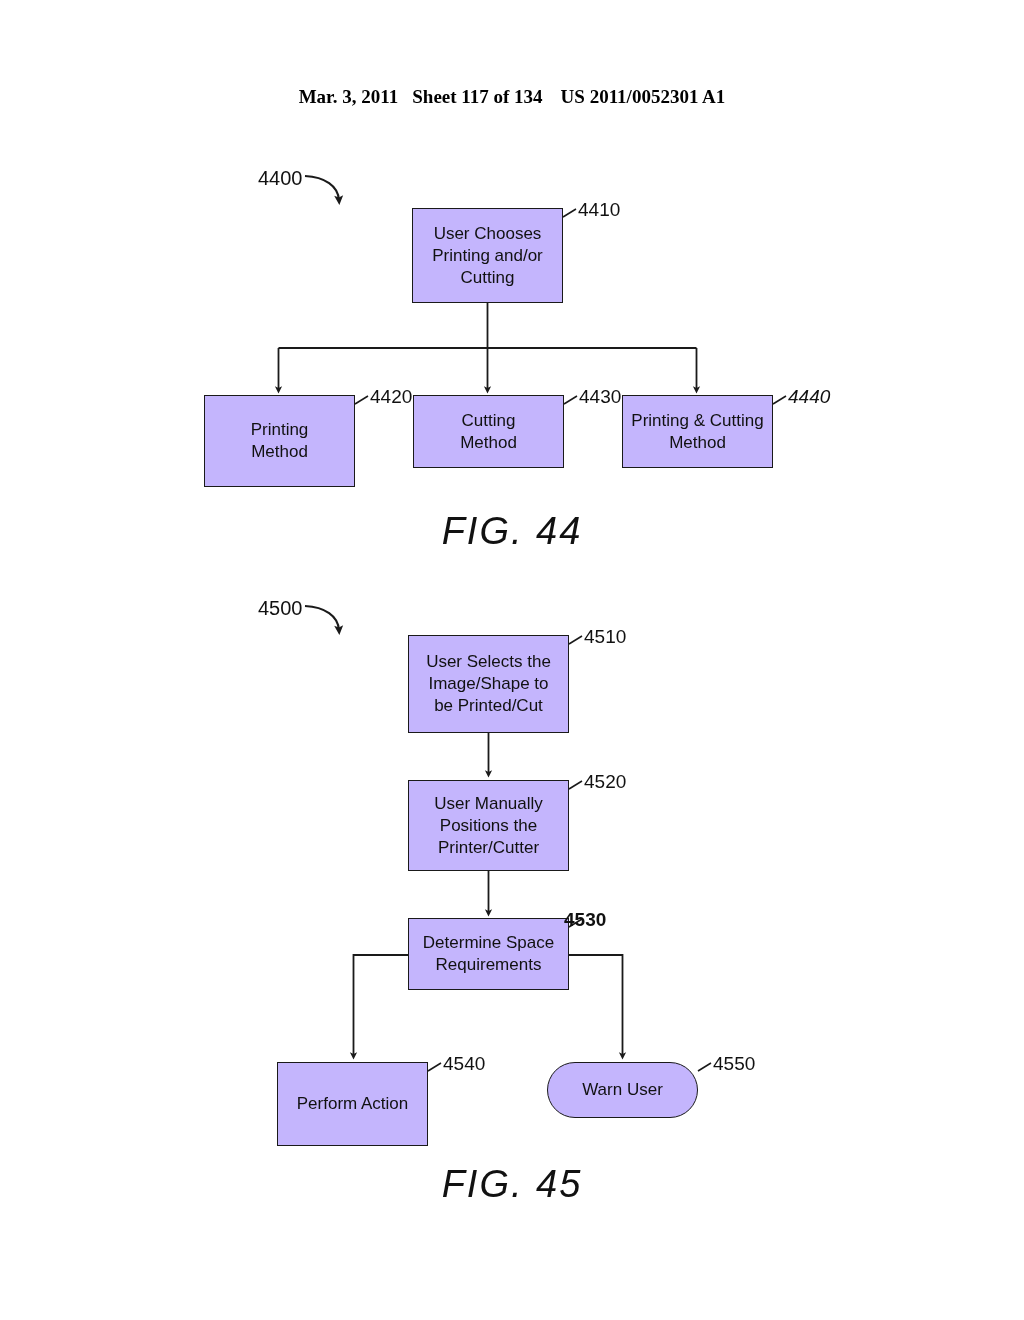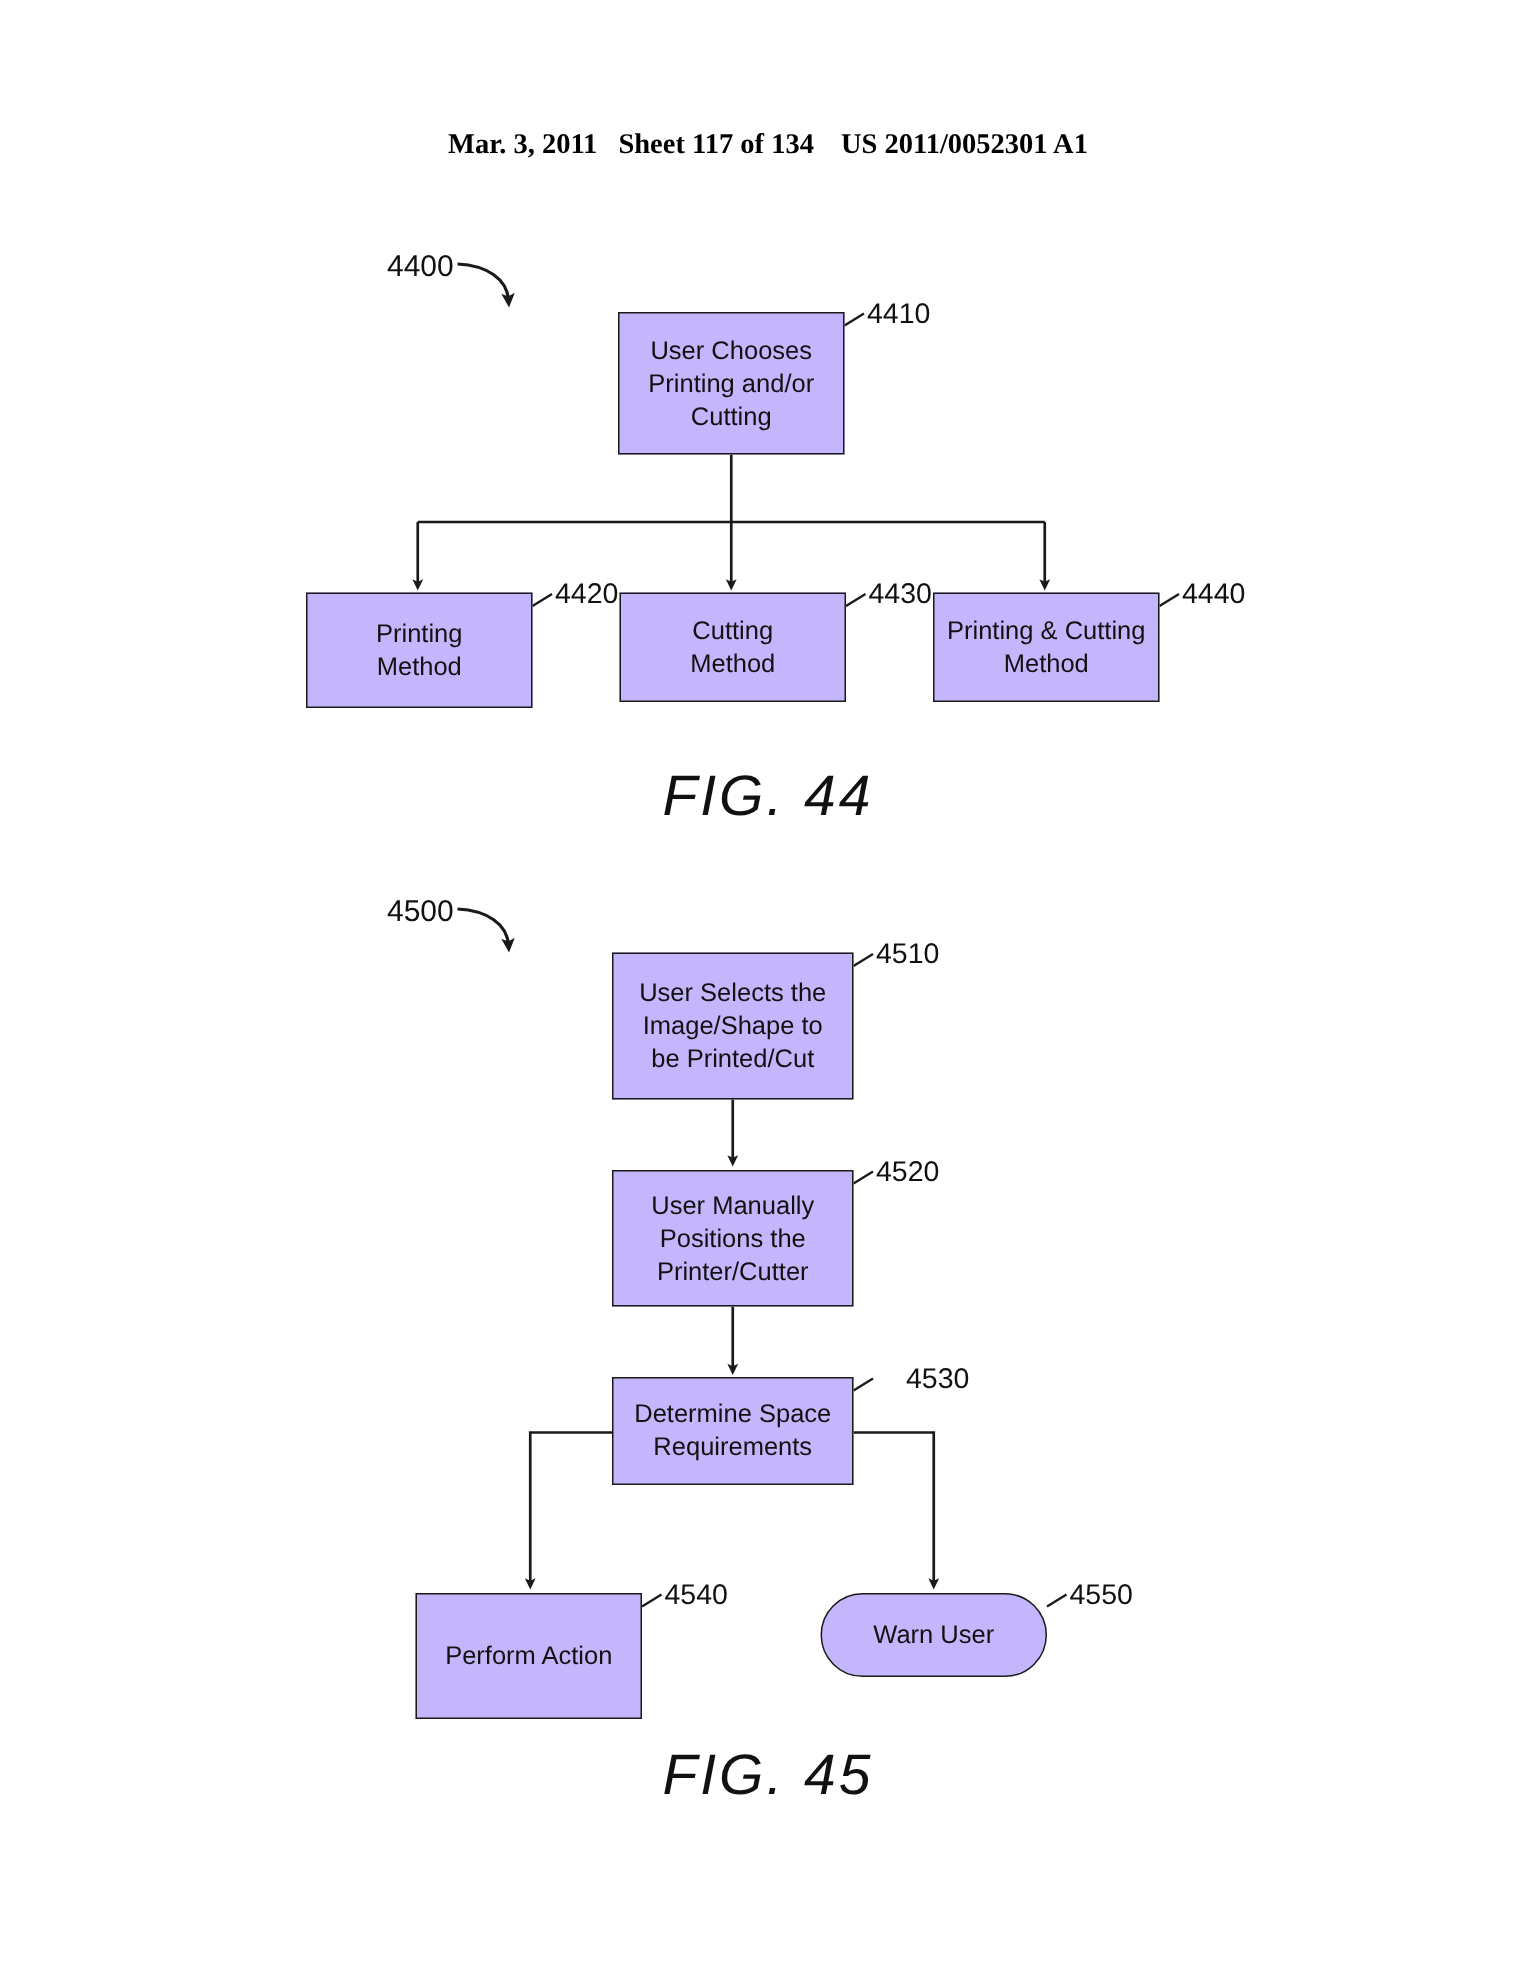--- a/index.html
+++ b/index.html
@@ -165,49 +165,49 @@
     <g>
       <path d="M569,955 L622.5,955 L622.5,1056" fill="none" stroke="#1a1a1a" stroke-width="1.8" marker-end="url(#arrowhead)"></path>
     </g>
   </svg>
 
   <div class="flow-box" style="left:412px; top:208px; width:151px; height:95px;">User Chooses
 Printing and/or
 Cutting</div>
   <div class="ref-num" style="left:578px; top:199px;">4410</div>
 
-  <div class="flow-box" style="left:204px; top:395px; width:151px; height:77px;">Printing
+  <div class="flow-box" style="left:204px; top:395px; width:151px; height:92px;">Printing
 Method</div>
   <div class="ref-num" style="left:370px; top:386px;">4420</div>
 
   <div class="flow-box" style="left:413px; top:395px; width:151px; height:73px;">Cutting
 Method</div>
   <div class="ref-num" style="left:579px; top:386px;">4430</div>
 
   <div class="flow-box" style="left:622px; top:395px; width:151px; height:73px;">Printing &amp; Cutting
 Method</div>
-  <div class="ref-num" style="left:788px; top:386px;">4440</div>
+  <div class="ref-num" style="left:788px; top:386px;font-style:italic;">4440</div>
 
   <div class="ref-num" style="left:258px; top:167px; font-size:20px;">4400</div>
 
   <div class="fig-caption" style="left:0px; top:510px; width:1024px;">FIG. 44</div>
 
   <div class="flow-box" style="left:408px; top:635px; width:161px; height:98px;">User Selects the
 Image/Shape to
 be Printed/Cut</div>
   <div class="ref-num" style="left:584px; top:626px;">4510</div>
 
   <div class="flow-box" style="left:408px; top:780px; width:161px; height:91px;">User  Manually
 Positions the
 Printer/Cutter</div>
   <div class="ref-num" style="left:584px; top:771px;">4520</div>
 
   <div class="flow-box" style="left:408px; top:918px; width:161px; height:72px;">Determine Space
 Requirements</div>
-  <div class="ref-num" style="left:604px; top:909px;">4530</div>
+  <div class="ref-num" style="left:564px; top:909px;font-weight:bold;">4530</div>
 
   <div class="flow-box" style="left:277px; top:1062px; width:151px; height:84px;">Perform Action</div>
   <div class="ref-num" style="left:443px; top:1053px;">4540</div>
 
   <div class="flow-box" style="left:547px; top:1062px; width:151px; height:56px;border-radius:31px;">Warn User</div>
   <div class="ref-num" style="left:713px; top:1053px;">4550</div>
 
   <div class="ref-num" style="left:258px; top:597px; font-size:20px;">4500</div>
 
   <div class="fig-caption" style="left:0px; top:1163px; width:1024px;">FIG. 45</div>

